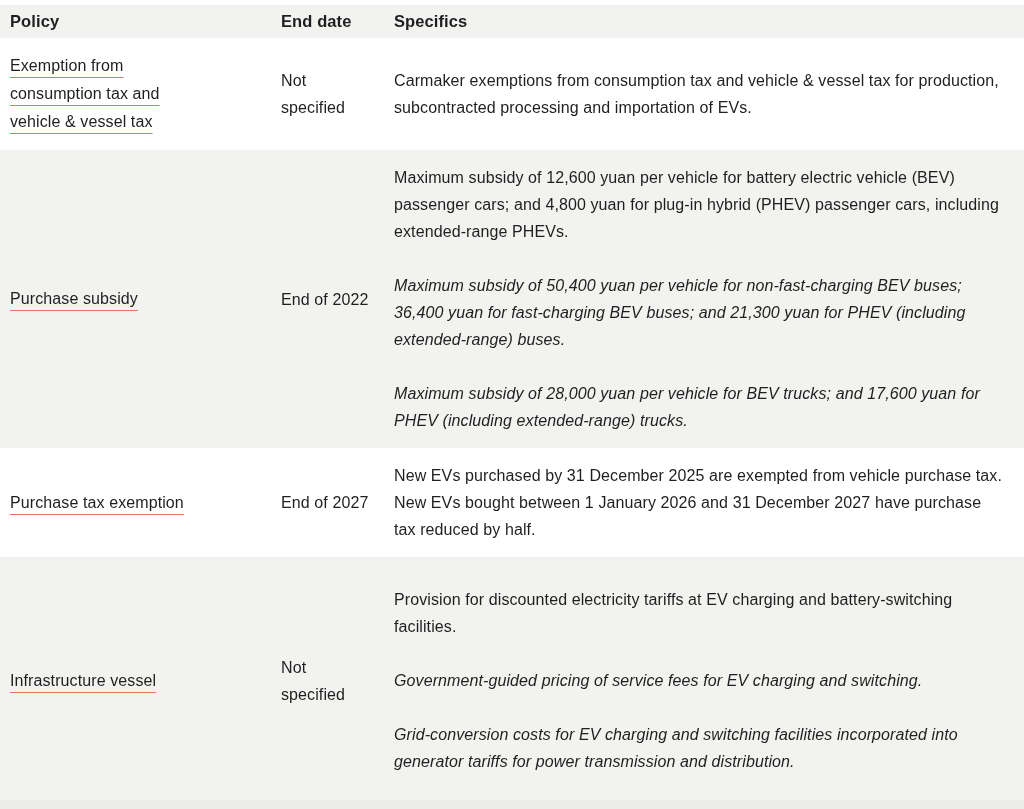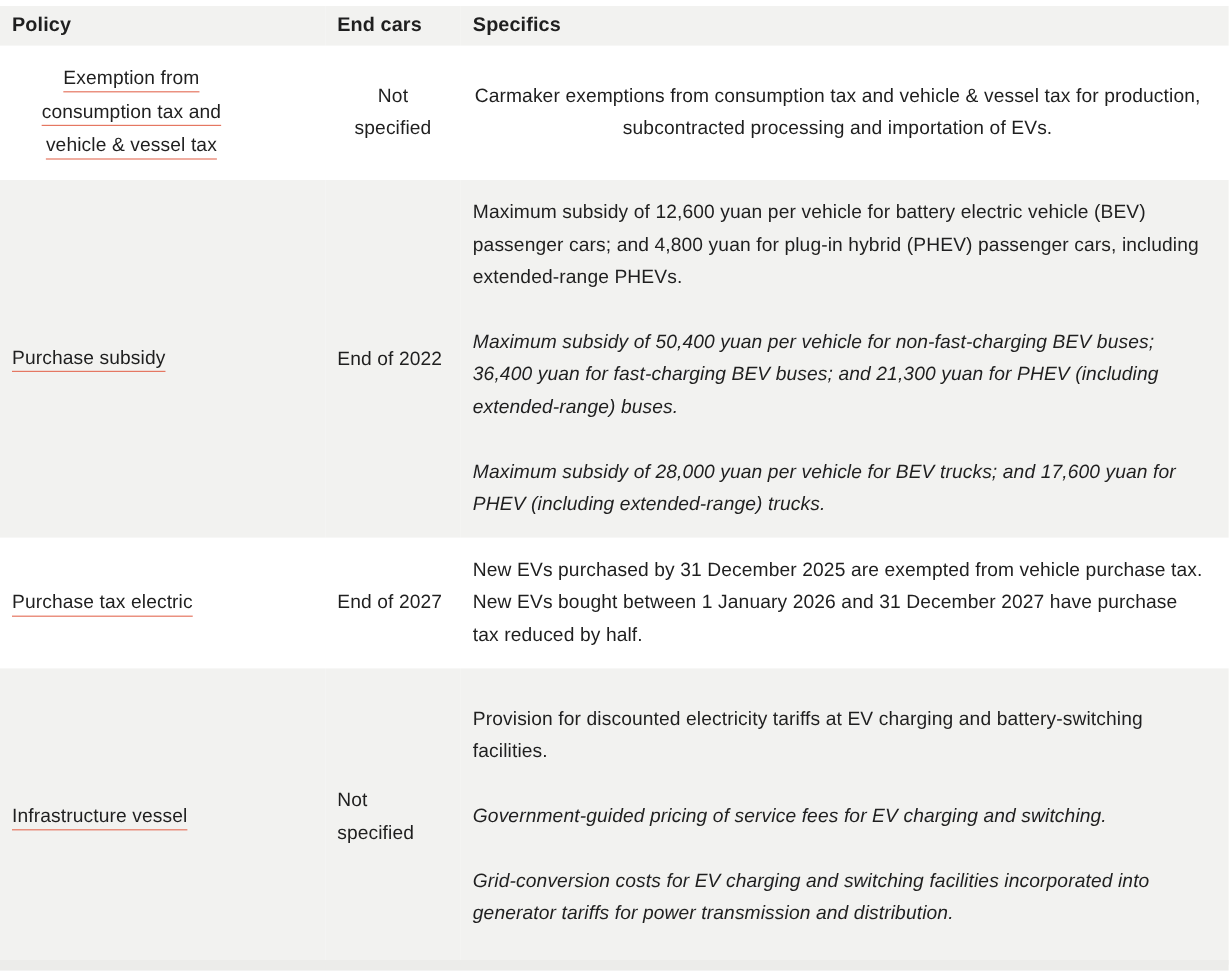--- a/index.html
+++ b/index.html
@@ -37,21 +37,21 @@
     letter-spacing: 0.1px;
   }
   td {
     vertical-align: middle;
     font-size: 16px;
     line-height: 27px;
     padding: 14px 10px;
     letter-spacing: 0.1px;
   }
   tbody tr.shade td { background: var(--shade, #f2f2f0); }
-  tbody tr:nth-child(1) { height: 104px; text-align: center; }
+  tbody tr:nth-child(1) { height: 104px; }
   tbody tr:nth-child(2) { height: 295px; }
   tbody tr:nth-child(3) { height: 98px; }
   tbody tr:nth-child(4) { height: 247px; }
 
   td.policy-cell { padding-right: 62px; line-height: 28px; }
   td.enddate-cell { padding-right: 10px; margin-top: 16px; }
   td.specifics-cell { padding-right: 22px; }
 
   a.policy-link {
     color: #1f1f1f;
@@ -79,21 +79,21 @@
 <div class="table-wrap">
   <table>
     <colgroup>
       <col class="c-policy">
       <col class="c-enddate">
       <col class="c-specifics">
     </colgroup>
     <thead>
       <tr>
         <th>Policy</th>
-        <th>End cars</th>
+        <th>End date</th>
         <th>Specifics</th>
       </tr>
     </thead>
     <tbody>
         <tr>
           <td class="policy-cell"><a class="policy-link">Exemption from consumption tax and vehicle &amp; vessel tax</a></td>
           <td class="enddate-cell">Not specified</td>
           <td class="specifics-cell">
             <p>Carmaker exemptions from consumption tax and vehicle &amp; vessel tax for production, subcontracted processing and importation of EVs.</p>
           </td>
@@ -101,21 +101,21 @@
         <tr class="shade">
           <td class="policy-cell"><a class="policy-link">Purchase subsidy</a></td>
           <td class="enddate-cell">End of 2022</td>
           <td class="specifics-cell">
             <p>Maximum subsidy of 12,600 yuan per vehicle for battery electric vehicle (BEV) passenger cars; and 4,800 yuan for plug-in hybrid (PHEV) passenger cars, including extended-range PHEVs.</p>
             <p>Maximum subsidy of 50,400 yuan per vehicle for non-fast-charging BEV buses; 36,400 yuan for fast-charging BEV buses; and 21,300 yuan for PHEV (including extended-range) buses.</p>
             <p>Maximum subsidy of 28,000 yuan per vehicle for BEV trucks; and 17,600 yuan for PHEV (including extended-range) trucks.</p>
           </td>
         </tr>
         <tr>
-          <td class="policy-cell"><a class="policy-link">Purchase tax electric</a></td>
+          <td class="policy-cell"><a class="policy-link">Purchase tax exemption</a></td>
           <td class="enddate-cell">End of 2027</td>
           <td class="specifics-cell">
             <p>New EVs purchased by 31 December 2025 are exempted from vehicle purchase tax. New EVs bought between 1 January 2026 and 31 December 2027 have purchase tax reduced by half.</p>
           </td>
         </tr>
         <tr class="shade">
           <td class="policy-cell"><a class="policy-link">Infrastructure vessel</a></td>
           <td class="enddate-cell">Not specified</td>
           <td class="specifics-cell">
             <p>Provision for discounted electricity tariffs at EV charging and battery-switching facilities.</p>

